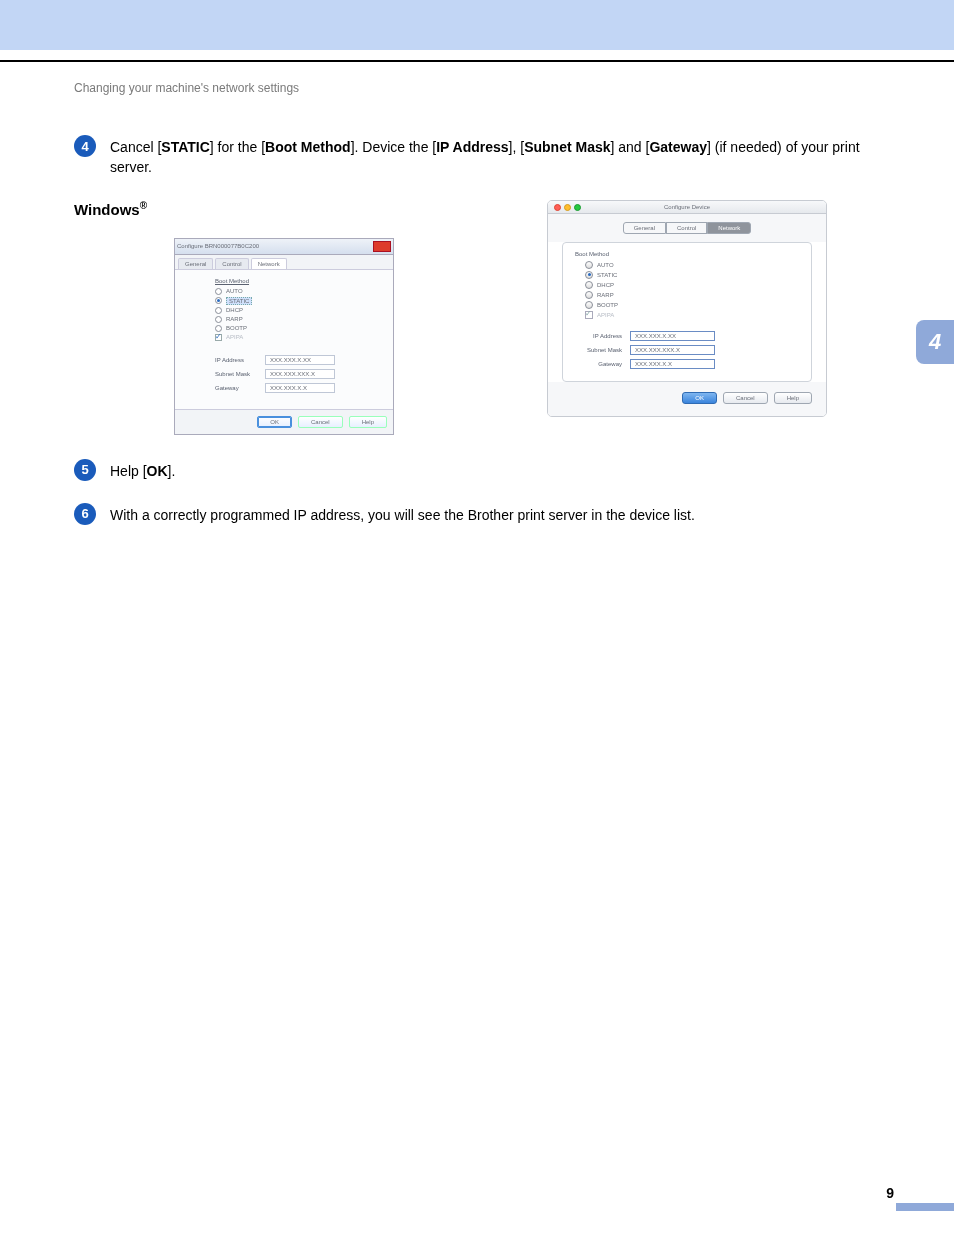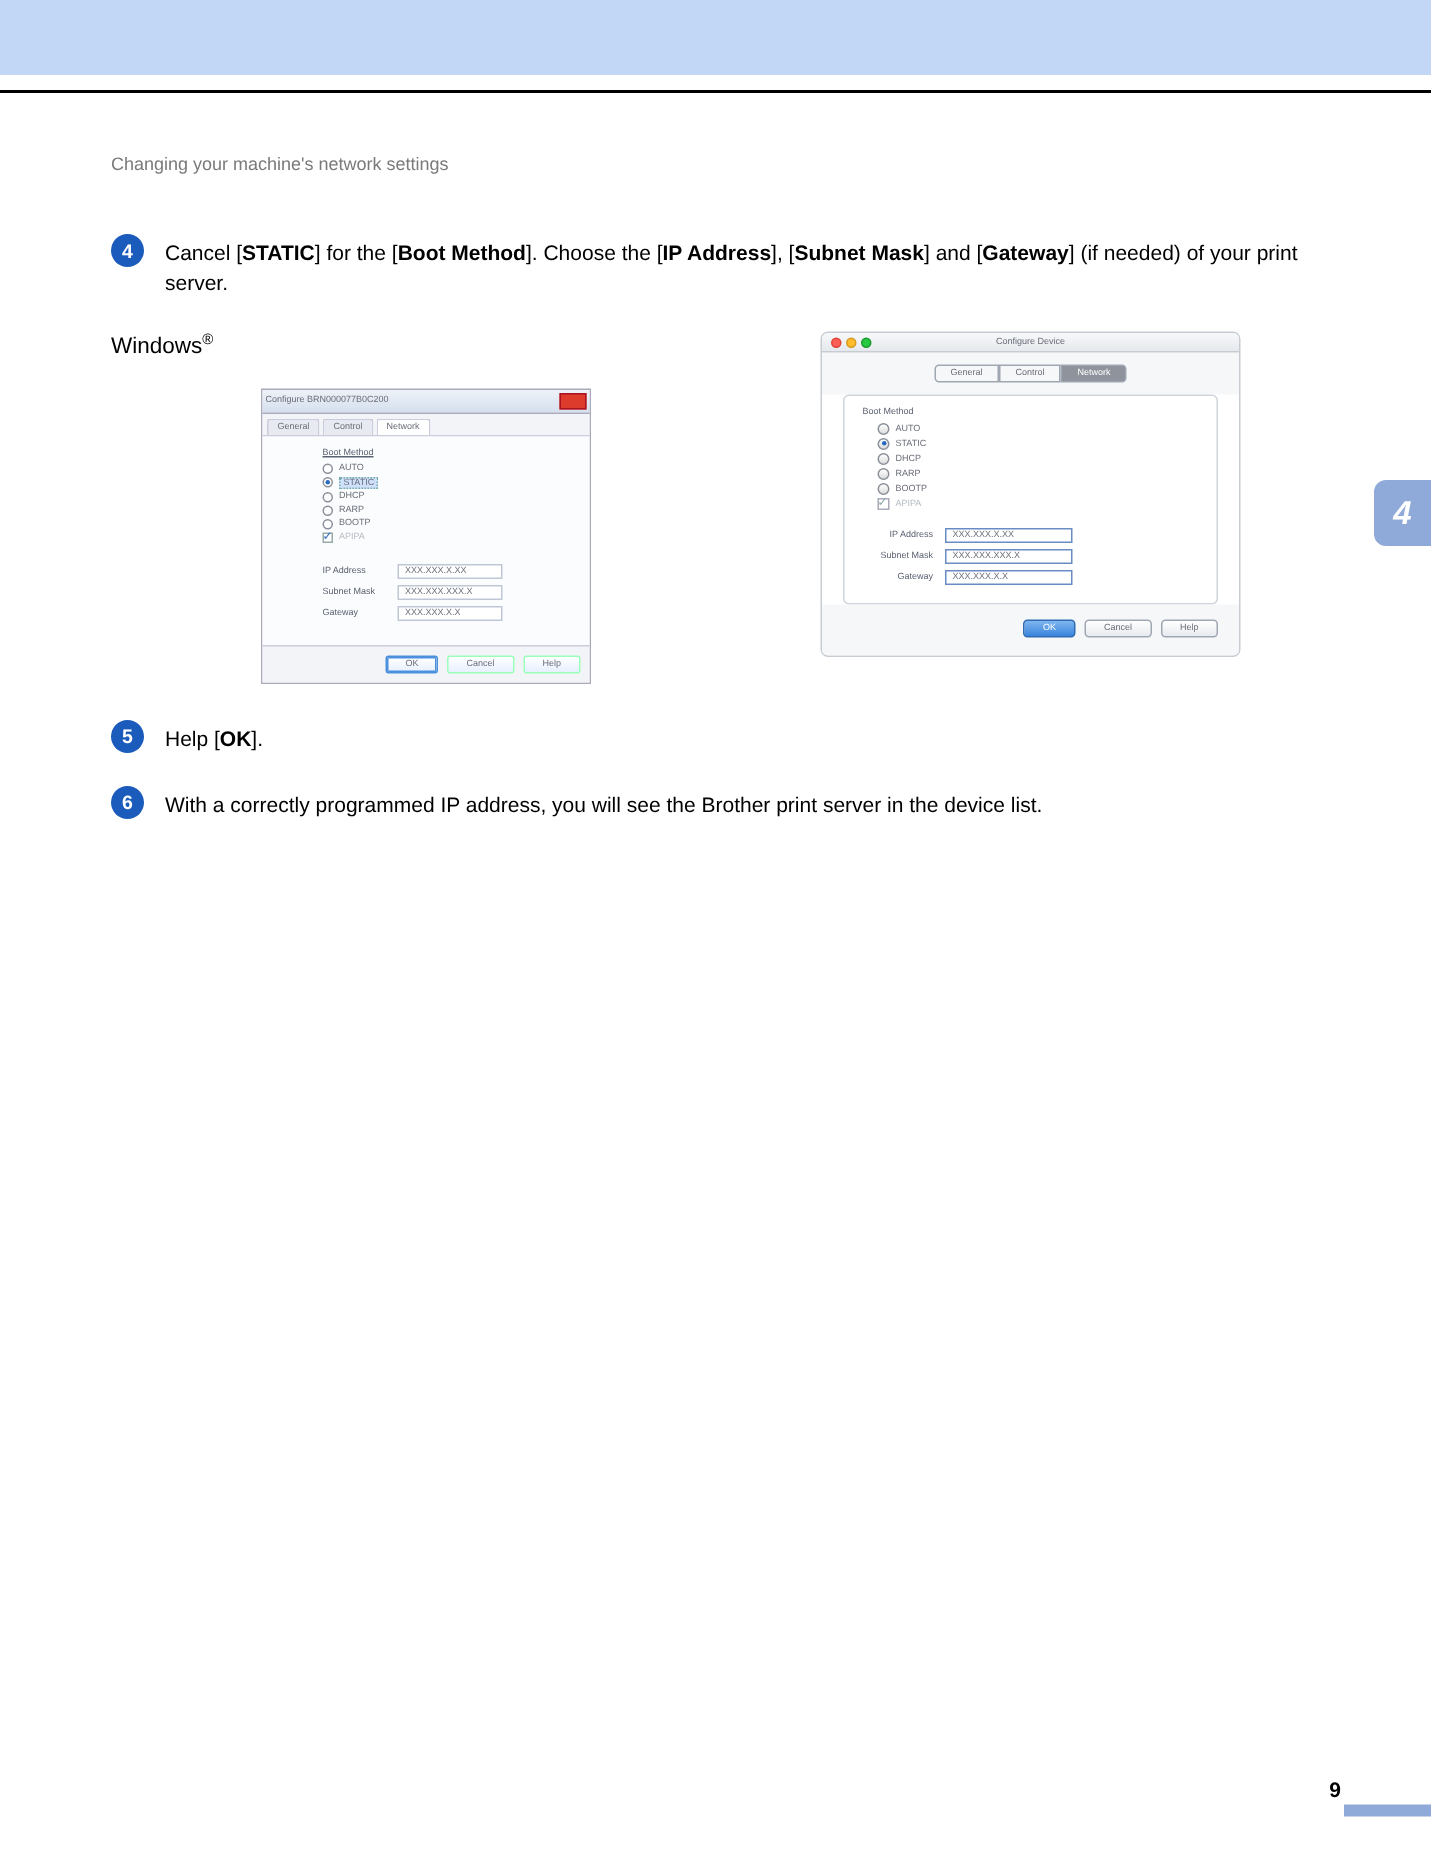--- a/index.html
+++ b/index.html
@@ -15,21 +15,21 @@
   .top-band {
     height: 50px;
     background: #c2d6f5;
   }
   .top-rule {
     height: 2px;
     background: #000;
     margin-top: 10px;
   }
   .content {
-    padding: 40px 74px 0 74px;
+    padding: 19px 74px 0 74px;
     position: relative;
   }
   .header-text {
     font-size: 12px;
     color: #7a7a7a;
     margin-bottom: 40px;
   }
   .step {
     display: flex;
     margin-bottom: 22px;
@@ -55,21 +55,21 @@
   .step-text b { font-weight: bold; }
   .columns {
     display: flex;
     margin-top: 6px;
     margin-bottom: 24px;
   }
   .col {
     flex: 1;
   }
   .col-title {
-    font-weight: normal;
+    font-weight: bold;
     font-size: 15px;
     margin-bottom: 20px;
   }
   .col-title sup { font-size: 10px; vertical-align: super; }
 
   
   .win-dialog {
     width: 220px;
     margin-left: 100px;
     border: 1px solid #aab;
@@ -236,21 +236,21 @@
 <div class="top-rule"></div>
 
 <div class="side-tab">4</div>
 
 <div class="content">
   <div class="header-text">Changing your machine's network settings</div>
 
   <div class="step">
     <span class="step-num">4</span>
     <div class="step-text">
-      <span>Cancel [</span><b>STATIC</b><span>] for the [</span><b>Boot Method</b><span>]. Choose the [</span><b>IP Address</b><span>], [</span><b>Subnet Mask</b><span>] and [</span><b>Gateway</b><span>] (if needed) of your print server.</span>
+      <span>Cancel [</span><b>STATIC</b><span>] for the [</span><b>Boot Method</b><span>]. Device the [</span><b>IP Address</b><span>], [</span><b>Subnet Mask</b><span>] and [</span><b>Gateway</b><span>] (if needed) of your print server.</span>
     </div>
   </div>
 
   <div class="columns">
 
     <div class="col">
       <div class="col-title">
         <span>Windows</span><sup>®</sup>
       </div>
       <div class="win-dialog">

